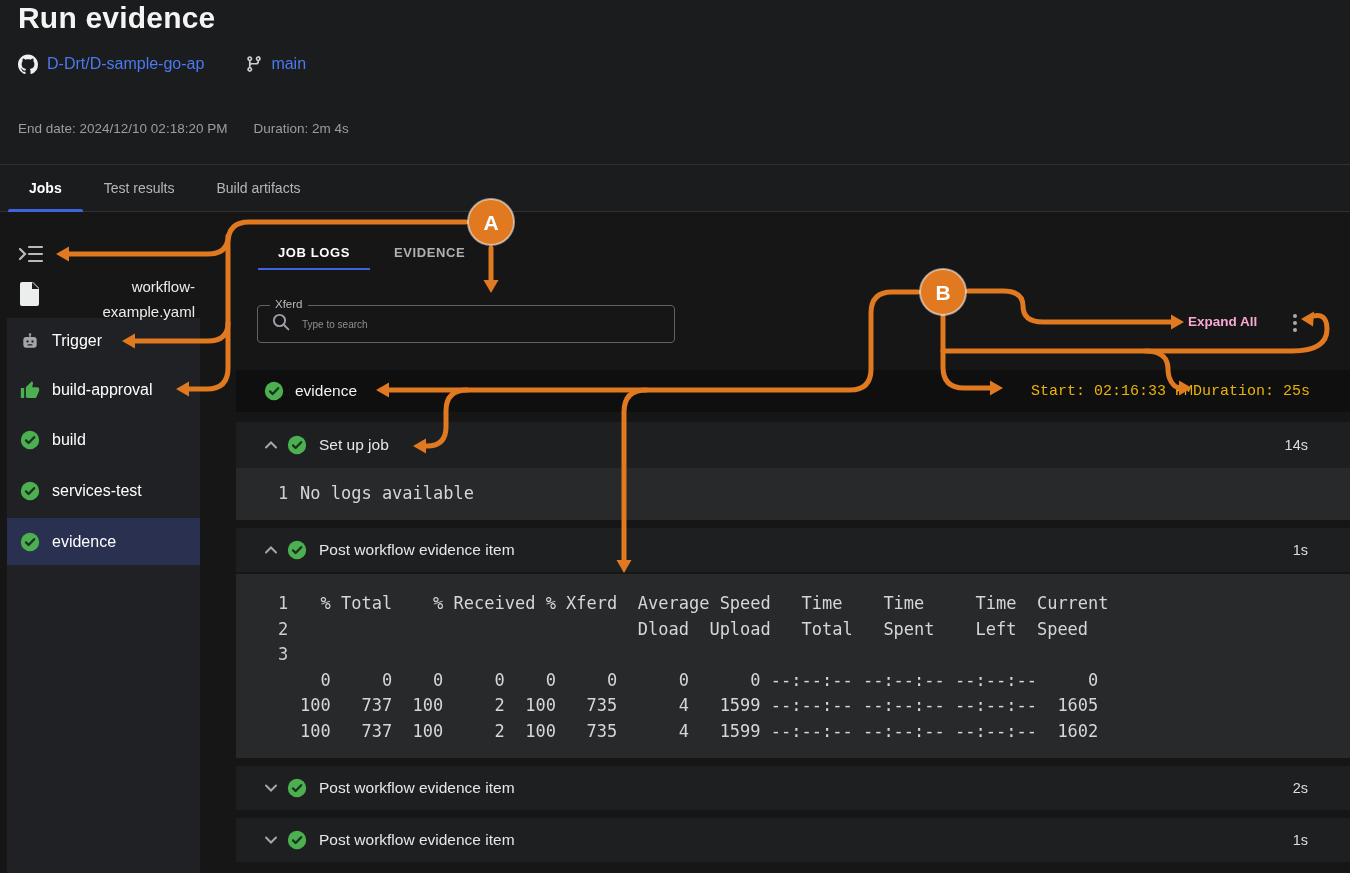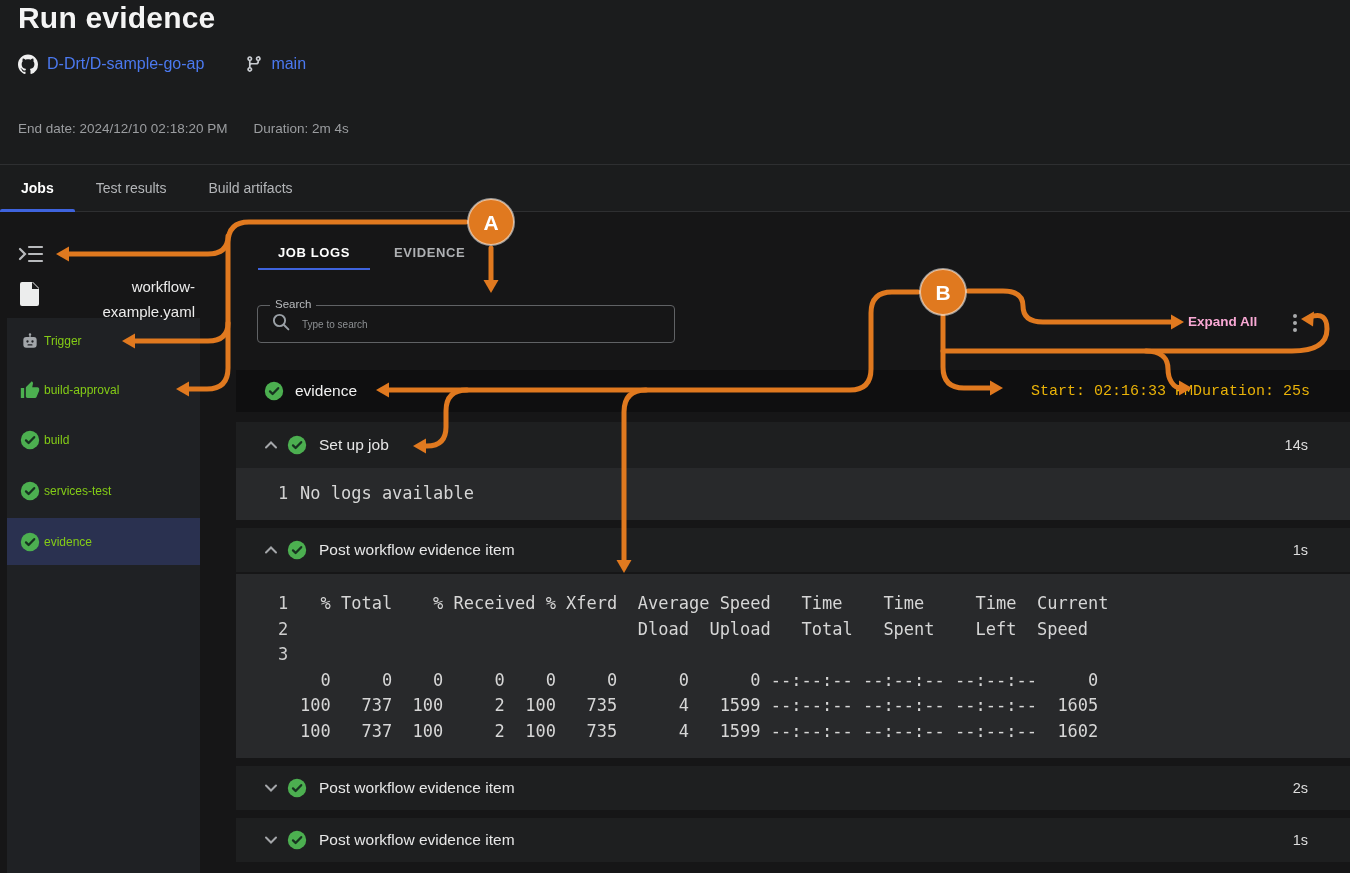--- a/index.html
+++ b/index.html
@@ -18,32 +18,32 @@
   .branch-wrap { display:flex; align-items:center; margin-left:40px;justify-content:space-between; }
   .branch-link { color:#4b79f0; font-size:16px; margin-left:7px; text-decoration:none; }
   .meta-row1 { position:absolute; left:18px; top:83px; display:flex; align-items:center; gap:26px; font-size:13.5px; color:#9b9da0; }
   .status-group { display:flex; gap:6px; align-items:center; }
   .status-success { color:#4caf50; font-weight:700; }
   .meta-row2 { position:absolute; left:18px; top:121px; display:flex; align-items:center; gap:26px; font-size:13.5px; color:#9b9da0; }
 
   
   .tabbar { position:absolute; left:0; top:164px; width:1350px; height:48px; background:#1b1c1d;
             border-top:1px solid #2e2f31; border-bottom:1px solid #2e2f31;
-            display:flex; align-items:stretch; }
+            display:flex; align-items:stretch; padding-left:8px; }
   .tab { position:relative; padding:0 21px; display:flex; align-items:center; font-size:14px; color:#b4b6b9; cursor:pointer; }
   .tab.active { color:#ffffff; font-weight:700; }
   .tab.active::after { content:""; position:absolute; left:0; right:0; bottom:-1px; height:3px; background:#3e63dd; border-radius:2px 2px 0 0; }
 
   
   .collapse-btn { position:absolute; left:18px; top:242px; width:26px; height:24px; cursor:pointer; }
   .sidebar-panel { position:absolute; left:7px; top:318px; width:193px; height:555px; background:#1f2124; }
   .wf-file-icon { position:absolute; left:20px; top:282px; }
   .wf-file-label { position:absolute; left:52px; top:274px; width:143px; text-align:right; color:#ececec; font-size:15px; line-height:25px; }
-  .side-item { position:absolute; left:7px; width:193px; height:44px; display:flex; align-items:center; gap:4px;
-               padding-left:13px; color:#84cc16; font-size:12px; cursor:pointer; }
+  .side-item { position:absolute; left:7px; width:193px; height:44px; display:flex; align-items:center; gap:12px;
+               padding-left:13px; color:#ffffff; font-size:16px; cursor:pointer; }
   .side-item.selected { background:#2a3150; height:47px; }
   .icon20 { width:20px; height:20px; flex:0 0 20px; display:flex; align-items:center; justify-content:center; }
 
   
   .joblog-tabs { position:absolute; left:258px; top:243px; display:flex; gap:4px; }
   .jtab { padding:2px 20px 8px 20px; font-size:13px; font-weight:700; letter-spacing:.6px; color:#aeb0b3; cursor:pointer; }
   .jtab.active { color:#ffffff; border-bottom:2px solid #3e63dd; }
   .search-box { position:absolute; left:257px; top:305px; width:418px; height:38px; border:1px solid #606265;
                 border-radius:4px; display:flex; align-items:center; gap:11px; padding:0 13px; }
   .search-float-label { position:absolute; left:12px; top:-8px; background:#161617; padding:0 5px; font-size:11.5px; color:#b9bbbe; }
@@ -179,21 +179,21 @@
     </span>
     <span>evidence</span>
   </div>
 
   <div class="joblog-tabs">
     <div class="jtab active">JOB LOGS</div>
     <div class="jtab">EVIDENCE</div>
   </div>
 
   <div class="search-box">
-    <span class="search-float-label">Search</span>
+    <span class="search-float-label">Xferd</span>
     <span>
       <svg width="20" height="20" viewBox="0 0 20 20" fill="none" stroke="#9aa0a6" stroke-width="1.9" stroke-linecap="round">
           <circle cx="8.5" cy="8.5" r="5.6"></circle>
           <path d="M13 13 L17.4 17.4"></path>
         </svg>
     </span>
     <input type="text" placeholder="Type to search" style="">
   </div>
 
   <div class="expand-all">Expand All</div>

